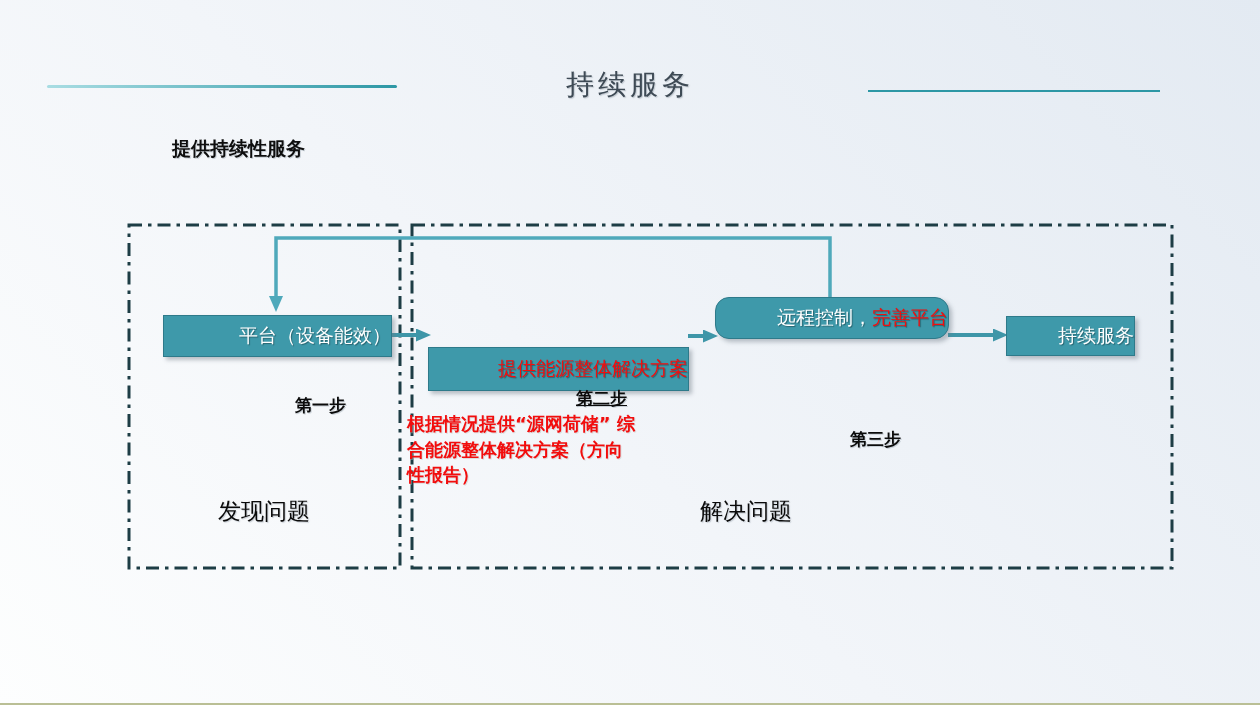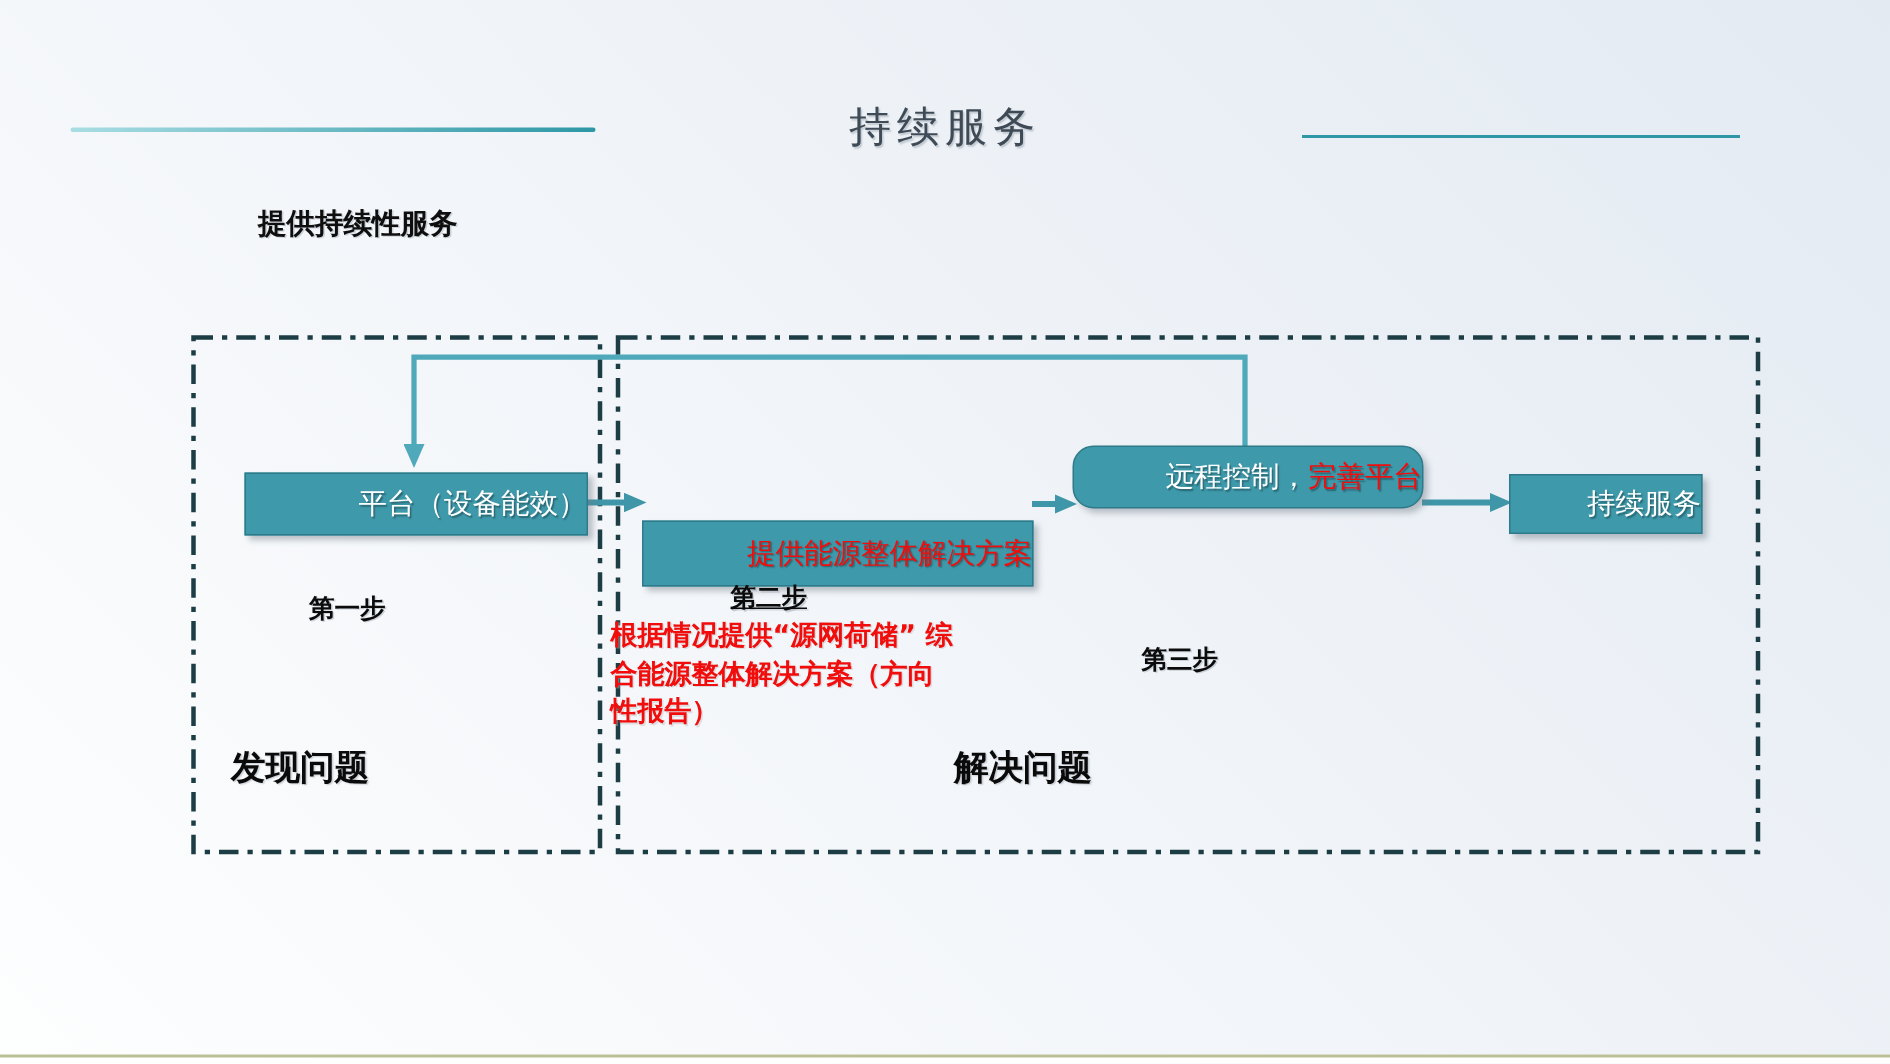--- a/index.html
+++ b/index.html
@@ -40,36 +40,36 @@
     box-shadow:3px 3px 4px rgba(110,122,133,0.45);
     text-shadow:1px 1px 1px rgba(0,0,0,0.35);
     white-space:nowrap;
   }
   .fbox .red { color:#F20D0D; }
   .box-platform { left:163px; top:315px; width:227px; height:40px; }
   .box-solution { left:428px; top:314px; width:259px; height:42px;margin-top:33px; }
   .box-remote   { left:715px; top:297px; width:232px; height:40px;border-radius:14px; }
   .box-service  { left:1006px; top:316px; width:127px; height:38px; }
   .step {
-    position:absolute; width:140px; text-align:left;
+    position:absolute; width:140px; text-align:right;
     font-size:17px; font-weight:700; color:#0b0b0b;
     text-shadow:1px 1px 0 rgba(170,180,190,0.55);
   }
   .step-1 { left:206px; top:394px; }
   .step-2 { left:487px; top:387px;text-decoration:underline; }
   .step-3 { left:761px; top:394px;margin-top:34px; }
   .note {
     position:absolute; left:407px; top:411px; width:300px;
     font-size:18px; font-weight:700;
     color:#F20D0D; line-height:1.42;
     text-shadow:1px 1px 0 rgba(190,190,190,0.45);
   }
   .glabel {
-    position:absolute; width:220px; 
-    font-size:23px; font-weight:700; color:#0a0a0a;
+    position:absolute; width:220px; text-align:center;
+    font-size:23px; font-weight:400; color:#0a0a0a;
     text-shadow:1px 1px 1px rgba(160,170,180,0.55);
   }
   .glabel-discover { left:154px; top:496px; }
   .glabel-solve    { left:636px; top:496px; }
   .footer-line {
     position:absolute; left:0; bottom:0; width:100%; height:4px;
     background:#ffffff; border-top:2px solid #babf95;
   }
 </style>
 </head>

